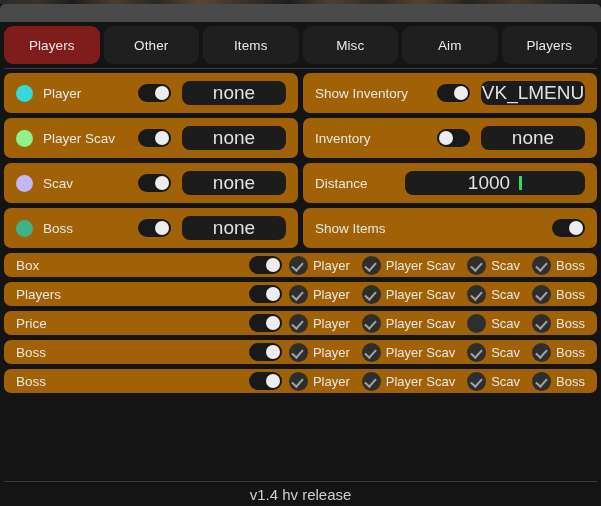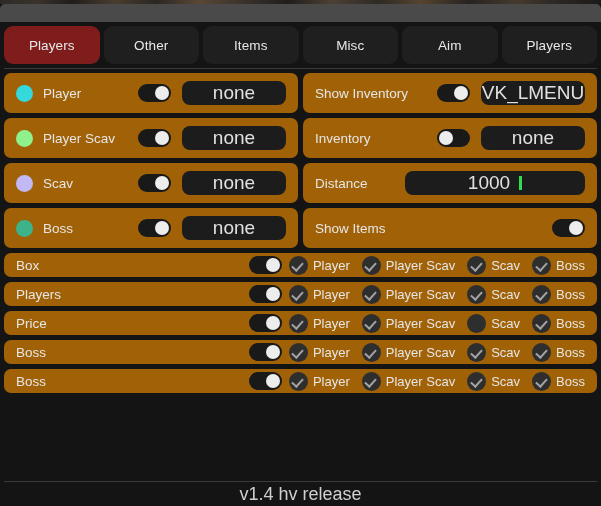--- a/index.html
+++ b/index.html
@@ -221,21 +221,21 @@
     background: #3a3a3a;
     margin: 0 4px;
     flex: 0 0 auto;
   }
   .footer {
     height: 24px;
     display: flex;
     align-items: center;
     justify-content: center;
     color: #cfcfcf;
-    font-size: 18px;
+    font-size: 15px;
     flex: 0 0 auto;
   }
 </style>
 </head>
 <body>
 
 <div id="app">
 
   <div class="game-backdrop"></div>
 

